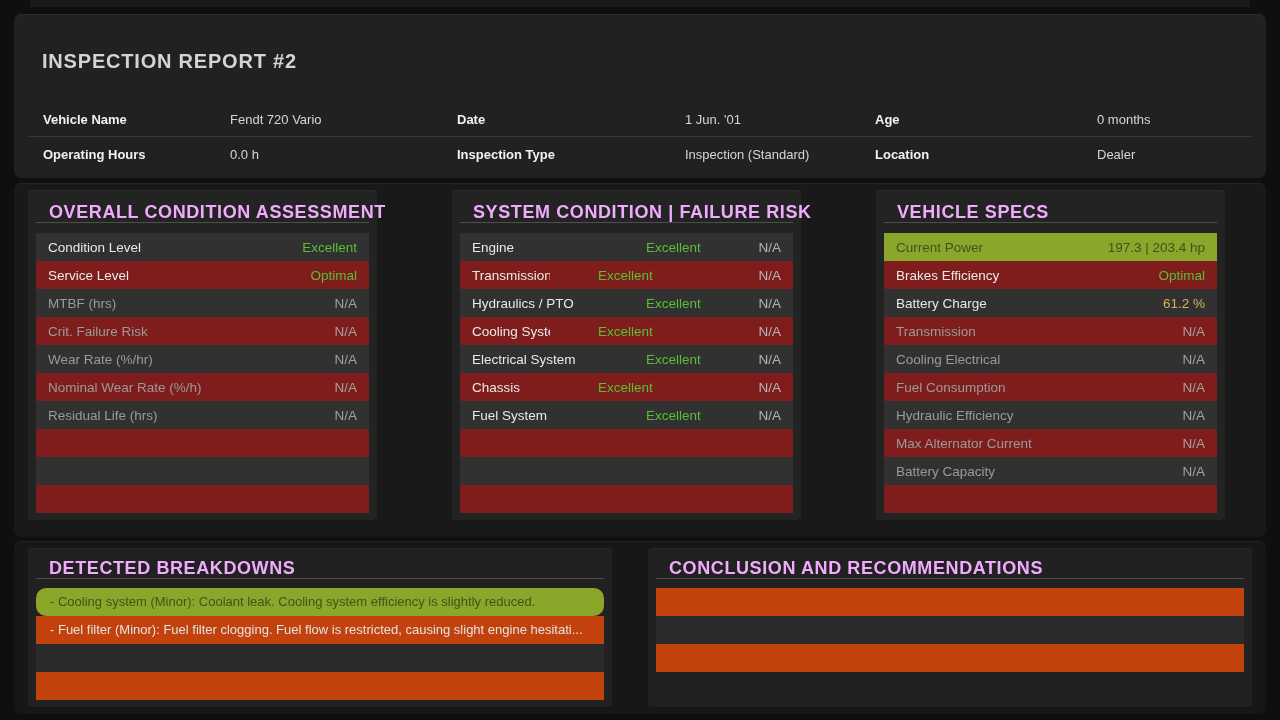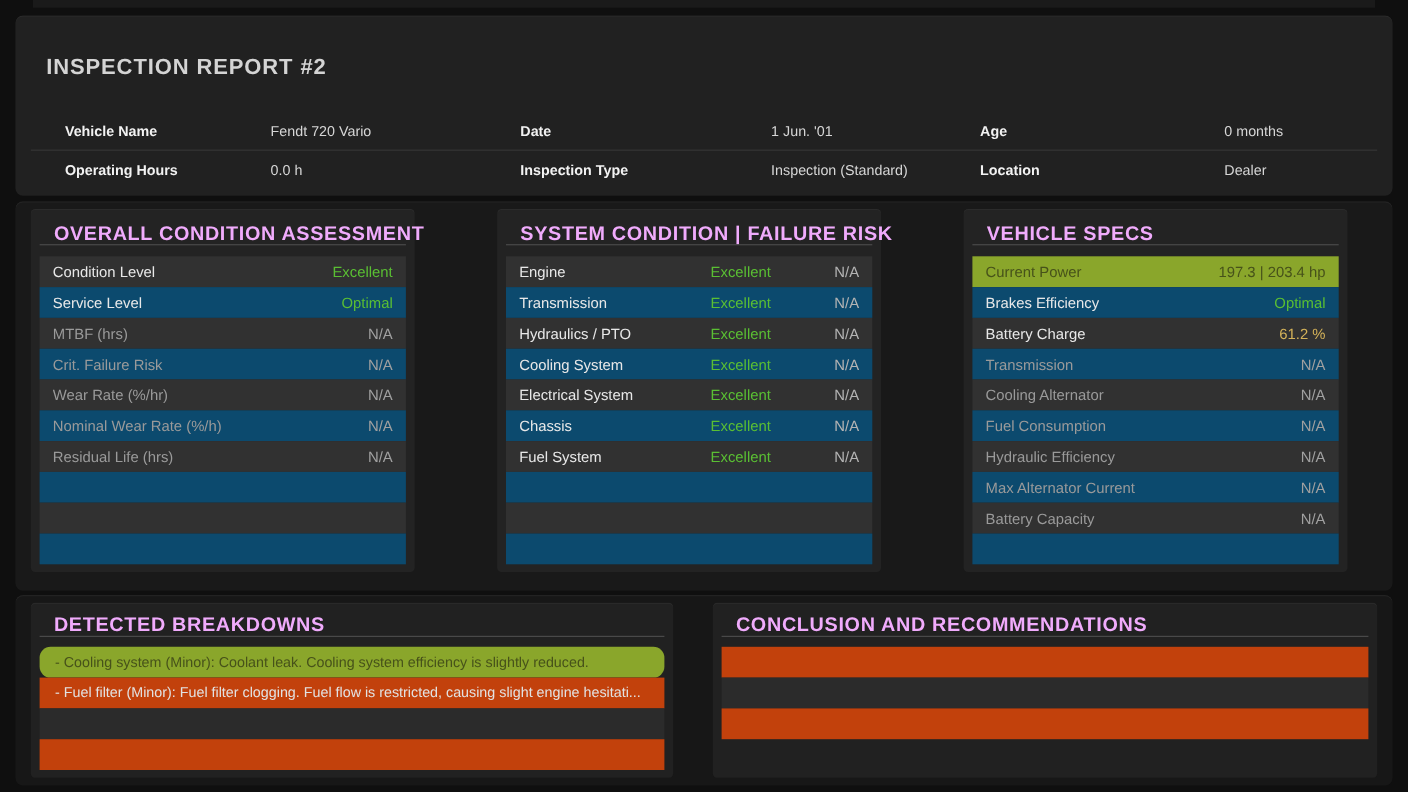--- a/index.html
+++ b/index.html
@@ -17,21 +17,20 @@
   .header-card{left:14px;top:14px;width:1252px;height:164px;background:#212121;}
   .report-title{
     position:absolute;left:28px;top:36px;margin:0;
     font-size:20px;font-weight:700;letter-spacing:.8px;color:#d4d4d4;
   }
   .meta-row{
     position:absolute;left:0;right:0;height:34px;
     display:grid;grid-template-columns:187px 227px 228px 190px 222px 1fr;
     align-items:center;padding-left:29px;padding-right:14px;box-sizing:border-box;
     font-size:13px;
-    margin-left:16px;
   }
   .meta-row-1{top:88px;}
   .meta-row-2{top:123px;}
   .meta-sep{position:absolute;left:14px;right:14px;top:122px;height:1px;background:#383838;}
   .meta-label{font-weight:700;color:#f2f2f2;}
   .meta-value{color:#d6d6d6;}
 
   
   .mid-container{left:14px;top:183px;width:1252px;height:354px;background:#191919;}
   .table-card{position:absolute;top:7px;width:349px;height:330px;background:#232323;border-radius:4px;
@@ -42,21 +41,21 @@
     position:absolute;left:21px;top:12px;margin:0;
     font-size:18px;font-weight:700;letter-spacing:.6px;color:#f0abfc;white-space:nowrap;
   }
   .panel-underline{position:absolute;left:8px;right:8px;top:32px;height:1px;background:#4e4e4e;}
   .rows{position:absolute;left:8px;right:8px;top:43px;}
   .trow{height:28px;display:grid;align-items:center;box-sizing:border-box;
     padding:0 12px;font-size:13.5px;overflow:hidden;}
   .row-2col{grid-template-columns:1fr auto;}
   .row-3col{grid-template-columns:1fr 70px 65px;}
   .r-light{background:#313131;}
-  .r-dark{background:#0c4a6e;}
+  .r-dark{background:#7f1d1d;gap:48px;}
   .r-hl{background:var(--highlight-bg,#8aa62b);}
   .r-hl .lbl,.r-hl .val{color:var(--highlight-text,#47521a);}
   .lbl{white-space:nowrap;overflow:hidden;}
   .lbl.bright{color:#e8e8e8;}
   .lbl.dim{color:#9a9a9a;}
   .val{text-align:right;white-space:nowrap;}
   .val.mid{text-align:left;}
   .green{color:var(--accent-green,#5abf33);}
   .amber{color:var(--amber,#d4b259);}
   .na{color:#b4b4b4;}
@@ -206,21 +205,21 @@
         </div>
         <div class="trow row-2col r-light">
           <span class="lbl bright">Battery Charge</span>
           <span class="val amber">61.2 %</span>
         </div>
         <div class="trow row-2col r-dark">
           <span class="lbl dim">Transmission</span>
           <span class="val na-dim">N/A</span>
         </div>
         <div class="trow row-2col r-light">
-          <span class="lbl dim">Cooling Alternator</span>
+          <span class="lbl dim">Cooling Electrical</span>
           <span class="val na-dim">N/A</span>
         </div>
         <div class="trow row-2col r-dark">
           <span class="lbl dim">Fuel Consumption</span>
           <span class="val na-dim">N/A</span>
         </div>
         <div class="trow row-2col r-light">
           <span class="lbl dim">Hydraulic Efficiency</span>
           <span class="val na-dim">N/A</span>
         </div>

